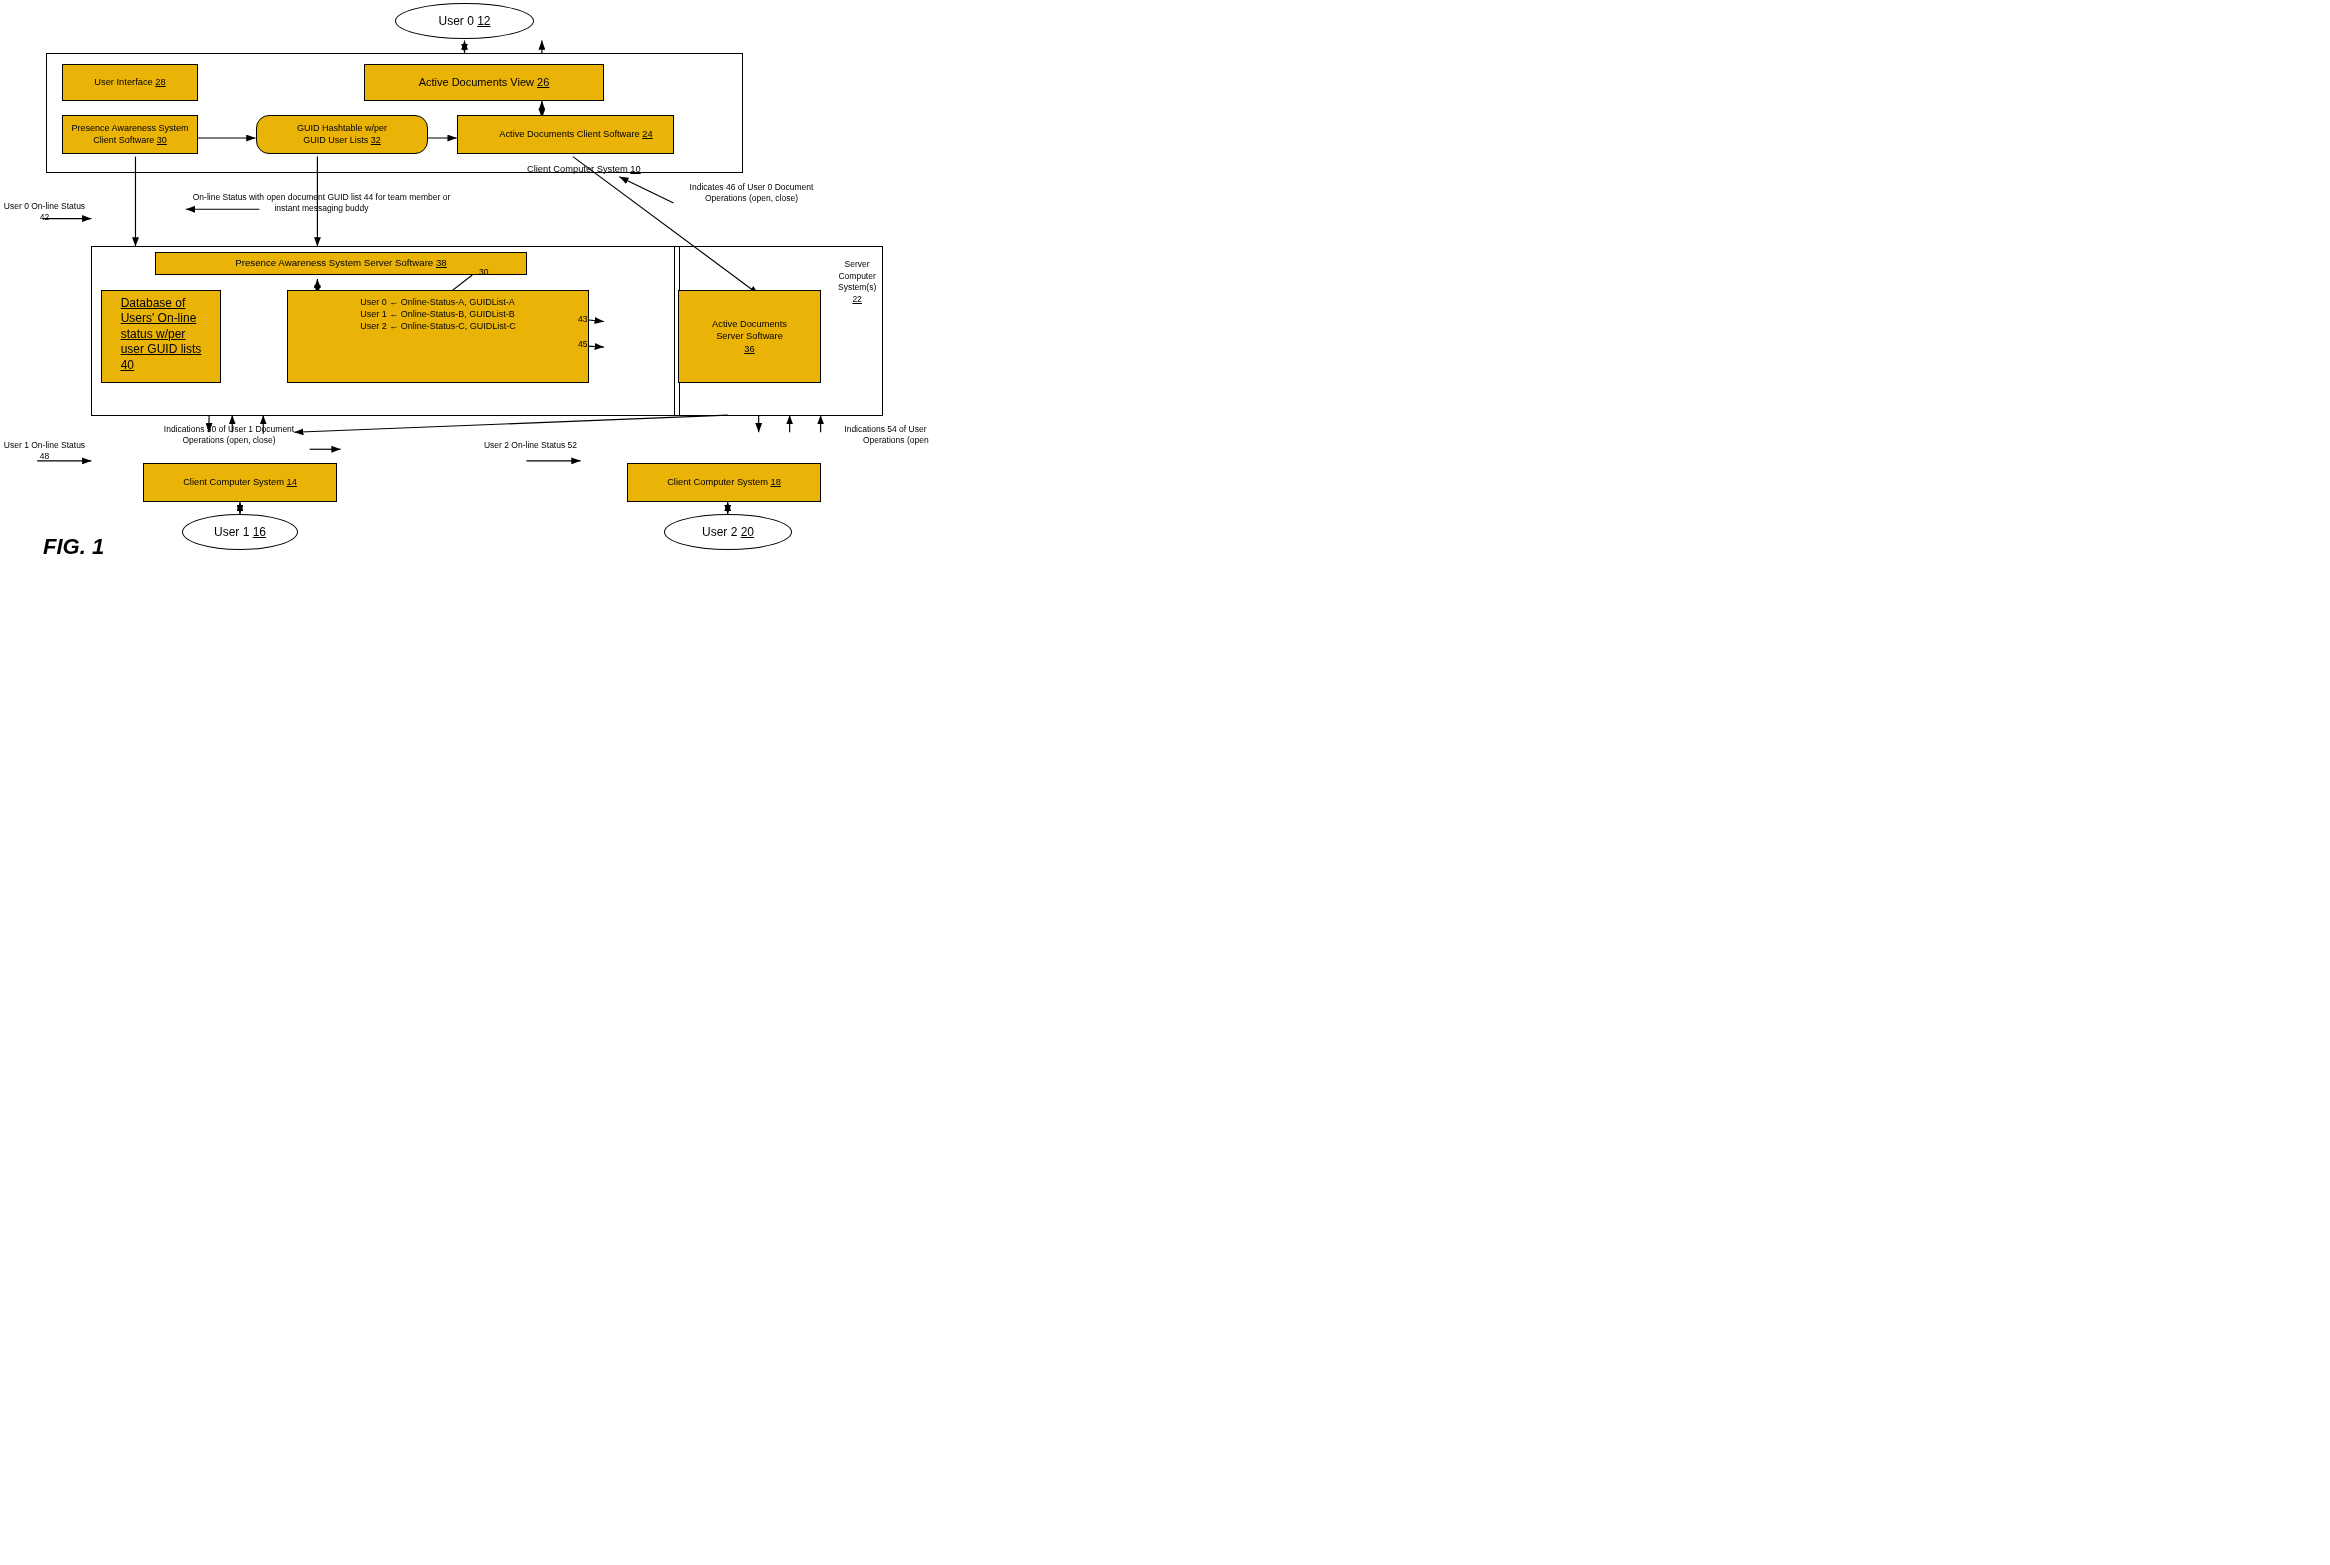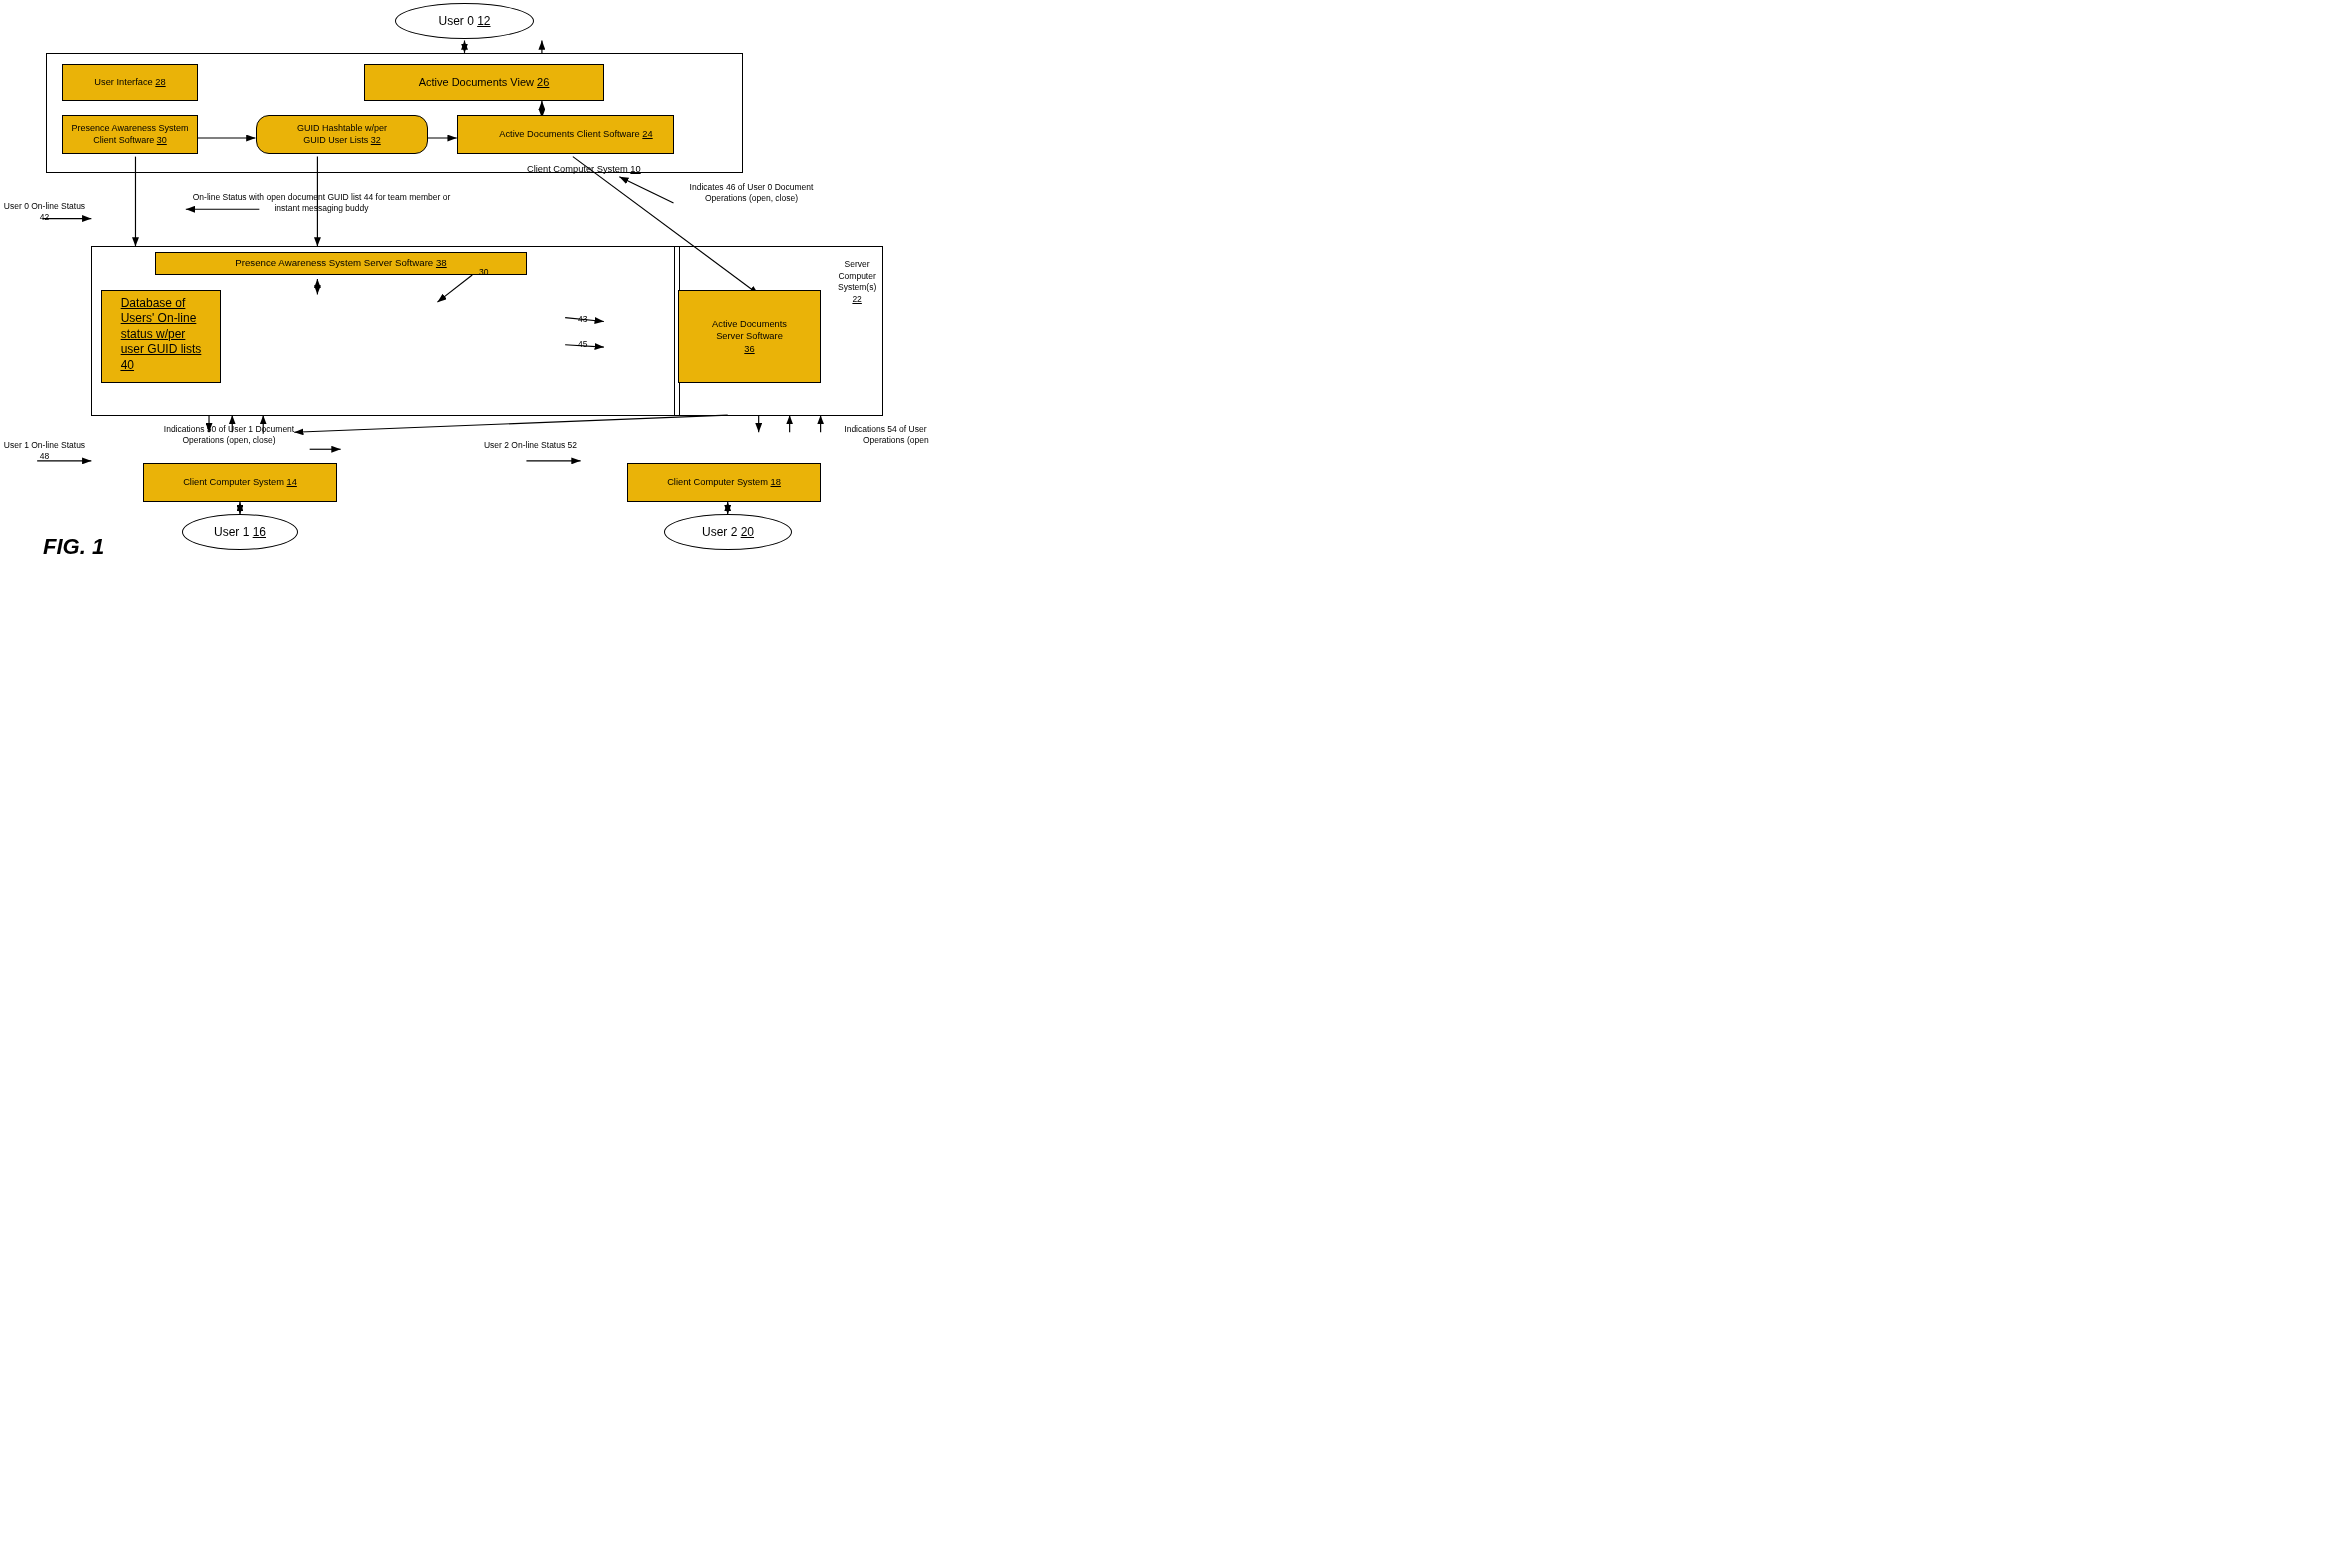--- a/index.html
+++ b/index.html
@@ -203,20 +203,27 @@
   </div>
 
   <div class="box" style="left:155px; top:252px; width:372px; height:23px; font-size:9.7px;text-align:center;">
     <span>Presence Awareness System Server Software <span class="underline">38</span></span>
   </div>
 
   <div class="box" style="left:101px; top:290px; width:120px; height:93px; font-size:12px; text-align:left; align-items:flex-start; padding:4.6px;text-decoration:underline;">
     <span>Database of<br>Users' On-line<br>status w/per<br>user GUID lists<br><span class="underline">40</span></span>
   </div>
 
+  <div class="box" style="left:287px; top:290px; width:302px; height:93px; font-size:9px; text-align:left; align-items:flex-start; padding:6.2px; justify-content:center;">
+    <div>
+      <div>User 0 ← Online-Status-A, GUIDList-A</div>
+      <div>User 1 ← Online-Status-B, GUIDList-B</div>
+      <div>User 2 ← Online-Status-C, GUIDList-C</div>
+    </div>
+  </div>
 
   <div class="label" style="left:479px; top:267px; font-size:8.5px;">
     <span>30</span>
   </div>
 
   <div class="label" style="left:578px; top:314px; font-size:8.5px;">
     <span>43</span>
   </div>
 
   <div class="label" style="left:578px; top:339px; font-size:8.5px;">

